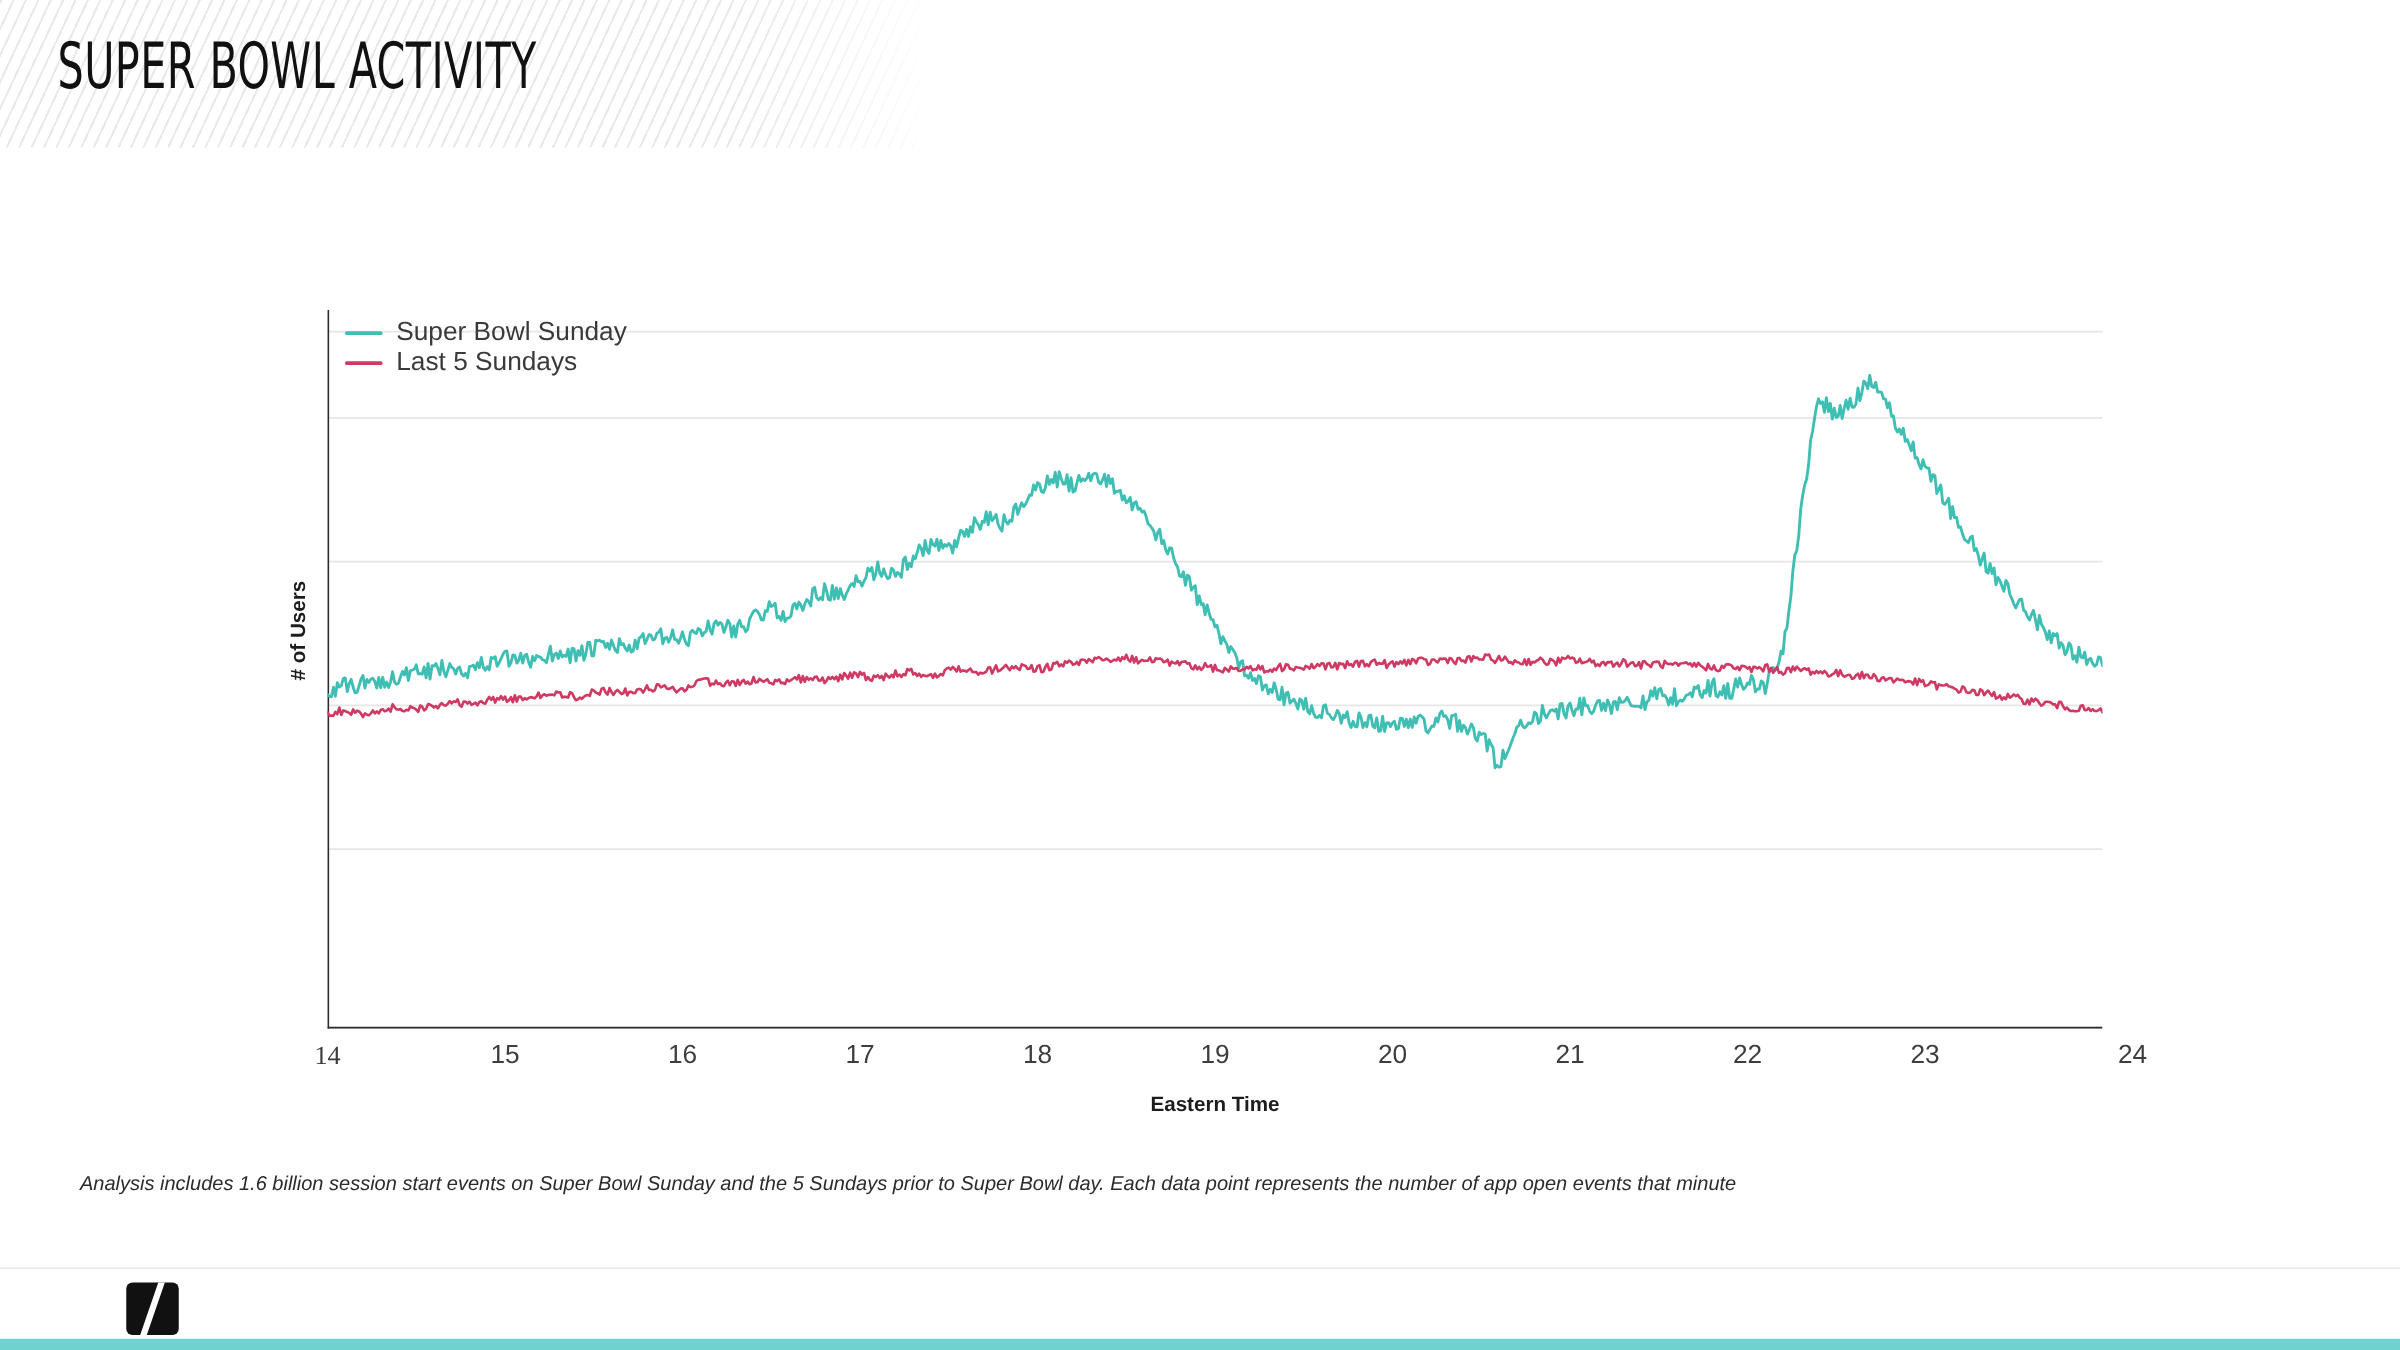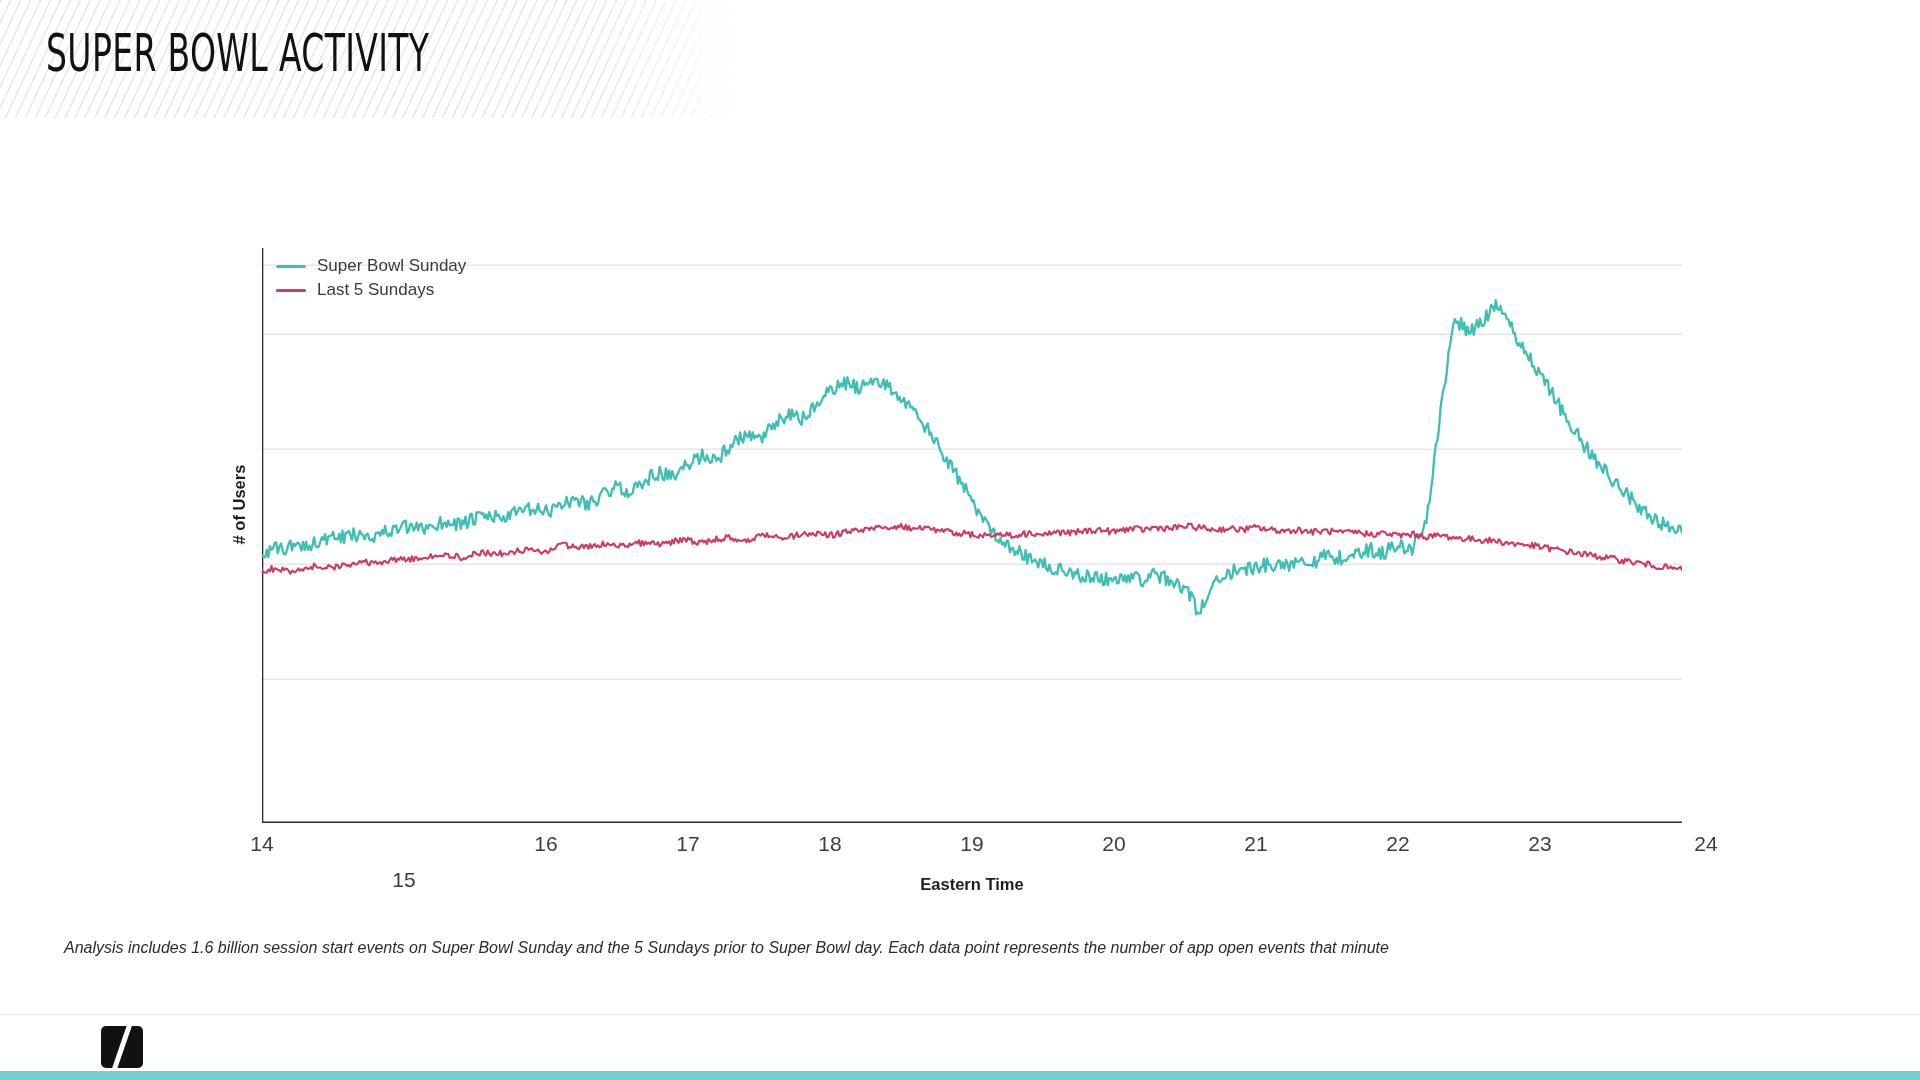--- a/index.html
+++ b/index.html
@@ -50,21 +50,21 @@
   #plot-frame{
     position:absolute;
     left:262px;top:108px;
     width:1420px;height:575px;
   }
   #plot-svg{position:absolute;left:0;top:0;width:1420px;height:575px;}
 
   
   #legend{
     position:absolute;left:14px;top:6px;
-    font-size:17px;color:#3a3a3c;line-height:24px;
+    font-size:21px;color:#3a3a3c;line-height:24px;
   }
   .legend-row{display:flex;align-items:center;height:24px;}
   .legend-swatch{display:inline-block;width:30px;height:3px;margin-right:11px;border-radius:2px;}
   .legend-label{white-space:nowrap;}
 
   
   #y-axis-title{
     position:absolute;
     left:200px;top:355px;
     font-size:16.5px;font-weight:bold;color:#1d1d1f;
@@ -152,22 +152,22 @@
         <span class="legend-label">Super Bowl Sunday</span>
       </div>
       <div class="legend-row">
         <span class="legend-swatch" style="background: rgb(206, 58, 99);"></span>
         <span class="legend-label">Last 5 Sundays</span>
       </div>
     </div>
   </div>
 
   <div id="x-tick-row">
-      <div class="x-tick" style="left: 0px;">14</div>
-      <div class="x-tick" style="left: 142px; margin-top: 36px;">15</div>
+      <div class="x-tick" style="left: 0px; font-family: Liberation Serif, serif;">14</div>
+      <div class="x-tick" style="left: 142px;">15</div>
       <div class="x-tick" style="left: 284px;">16</div>
       <div class="x-tick" style="left: 426px;">17</div>
       <div class="x-tick" style="left: 568px;">18</div>
       <div class="x-tick" style="left: 710px;">19</div>
       <div class="x-tick" style="left: 852px;">20</div>
       <div class="x-tick" style="left: 994px;">21</div>
       <div class="x-tick" style="left: 1136px;">22</div>
       <div class="x-tick" style="left: 1278px;">23</div>
       <div class="x-tick" style="left: 1420px; margin-left: 24px;">24</div>
     </div>

